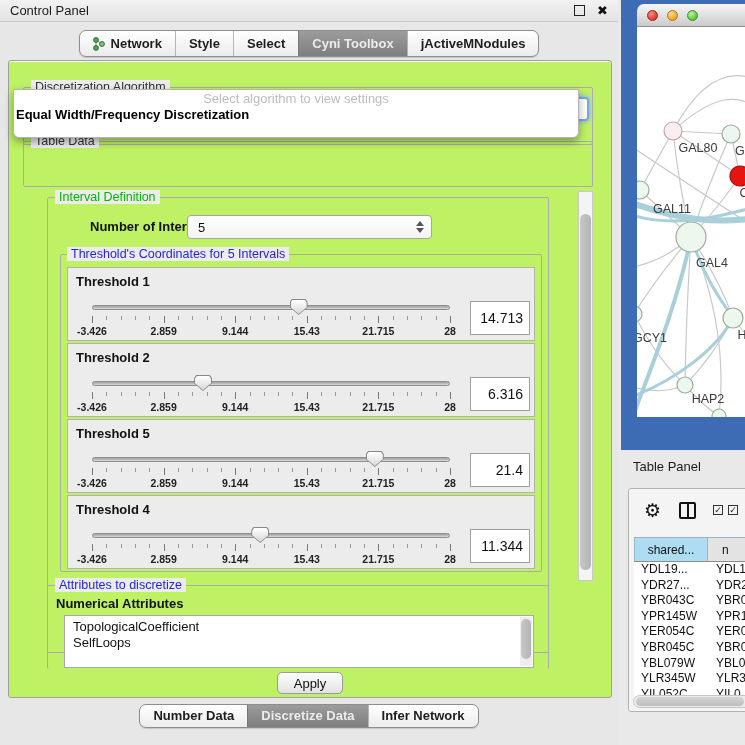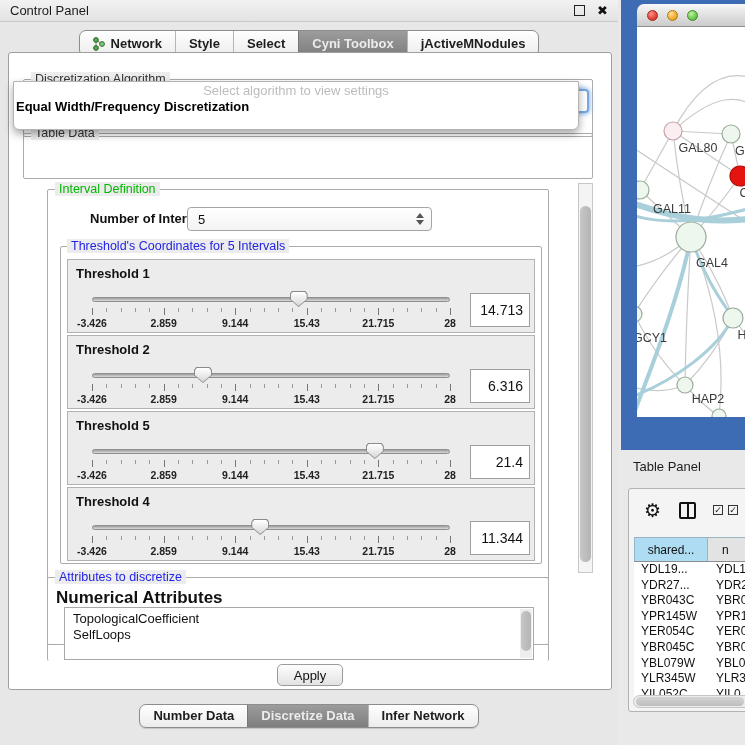--- a/index.html
+++ b/index.html
@@ -20,21 +20,21 @@
   #top-tabs{top:30px;}
   #bottom-tabs{top:704px;}
   .seggroup{display:inline-flex;border:1px solid #8d8d8d;border-radius:7px;overflow:hidden;
       background:linear-gradient(#ffffff,#ececec);box-shadow:0 1px 1px rgba(0,0,0,.15);}
   .seg{padding:5px 13px 5px;font-size:13px;font-weight:bold;color:#1d1d1d;white-space:nowrap;
       border-left:1px solid #b5b5b5;display:flex;align-items:center;gap:6px;line-height:15px;}
   .seg:first-child{border-left:none;}
   .seg.selected{background:linear-gradient(#9c9c9c,#7e7e7e);color:#ececec;border-left-color:#777;}
   #bottom-tabs .seg{padding:3px 13px 4px;}
   
-  #content{position:absolute;left:8px;top:52px;width:604px;height:638px;background:#ffffff;
+  #content{position:absolute;left:8px;top:60px;width:604px;height:638px;background:#bef264;
       border:1px solid #9f9f9f;border-radius:3px;box-shadow:inset 0 1px 0 #fdfdfd;box-sizing:border-box;}
   .group{position:absolute;border:1px solid #ababab;border-radius:2px;box-sizing:border-box;}
   .group>.gtitle{position:absolute;top:-8px;left:7px;background:#ececec;padding:0 4px;font-size:12.5px;}
   .gtitle.green{color:#00b800;}
   .gtitle.blue{color:#2323e6;}
   .gtitle.dark{color:#333;}
   
   #algo-group{left:14px;top:26px;width:570px;height:58px;}
   #algo-combo{position:absolute;left:20px;top:36px;width:560px;height:24px;background:#fff;
       border:2px solid #7aa7e0;border-radius:4px;box-shadow:0 0 5px 1px #8ab4e4;box-sizing:border-box;}
@@ -81,21 +81,21 @@
       border:1px solid #9f9f9f;box-sizing:border-box;font-size:14px;color:#111;
       display:flex;align-items:center;justify-content:flex-end;padding-right:6px;}
   
   .vscroll{position:absolute;background:#f4f4f4;border:1px solid #c8c8c8;box-sizing:border-box;}
   .vthumb{position:absolute;left:1px;right:1px;border-radius:6px;
       background:linear-gradient(90deg,#c7c7c7,#b4b4b4);}
   #main-vscroll{left:569px;top:130px;width:15px;height:390px;}
   #main-vscroll .vthumb{top:22px;height:356px;}
   
   #attr-group{left:38px;top:524px;width:502px;height:84px;border-bottom:none;}
-  #attr-sub{position:absolute;left:8px;top:10px;font-size:17px;font-weight:bold;color:#111;}
+  #attr-sub{position:absolute;left:8px;top:10px;font-size:13px;font-weight:bold;color:#111;}
   #attr-list{position:absolute;left:16px;top:29px;width:470px;height:53px;background:#fff;
       border:1px solid #a8a8a8;box-sizing:border-box;overflow:hidden;}
   .attr-item{font-size:13px;color:#111;line-height:15.5px;padding-left:8px;white-space:nowrap;}
   .attr-item:first-child{padding-top:3px;}
   #attr-vscroll{right:1px;top:1px;width:12px;height:49px;border:none;background:#eee;}
   #attr-vscroll .vthumb{top:2px;height:40px;}
   
   #apply-btn{position:absolute;left:50%;transform:translateX(-50%);top:611px;width:66px;height:22px;
       background:linear-gradient(#fefefe,#e2e2e2);border:1px solid #9b9b9b;border-radius:5px;
       font-size:13px;color:#111;display:flex;align-items:center;justify-content:center;box-sizing:border-box;}

